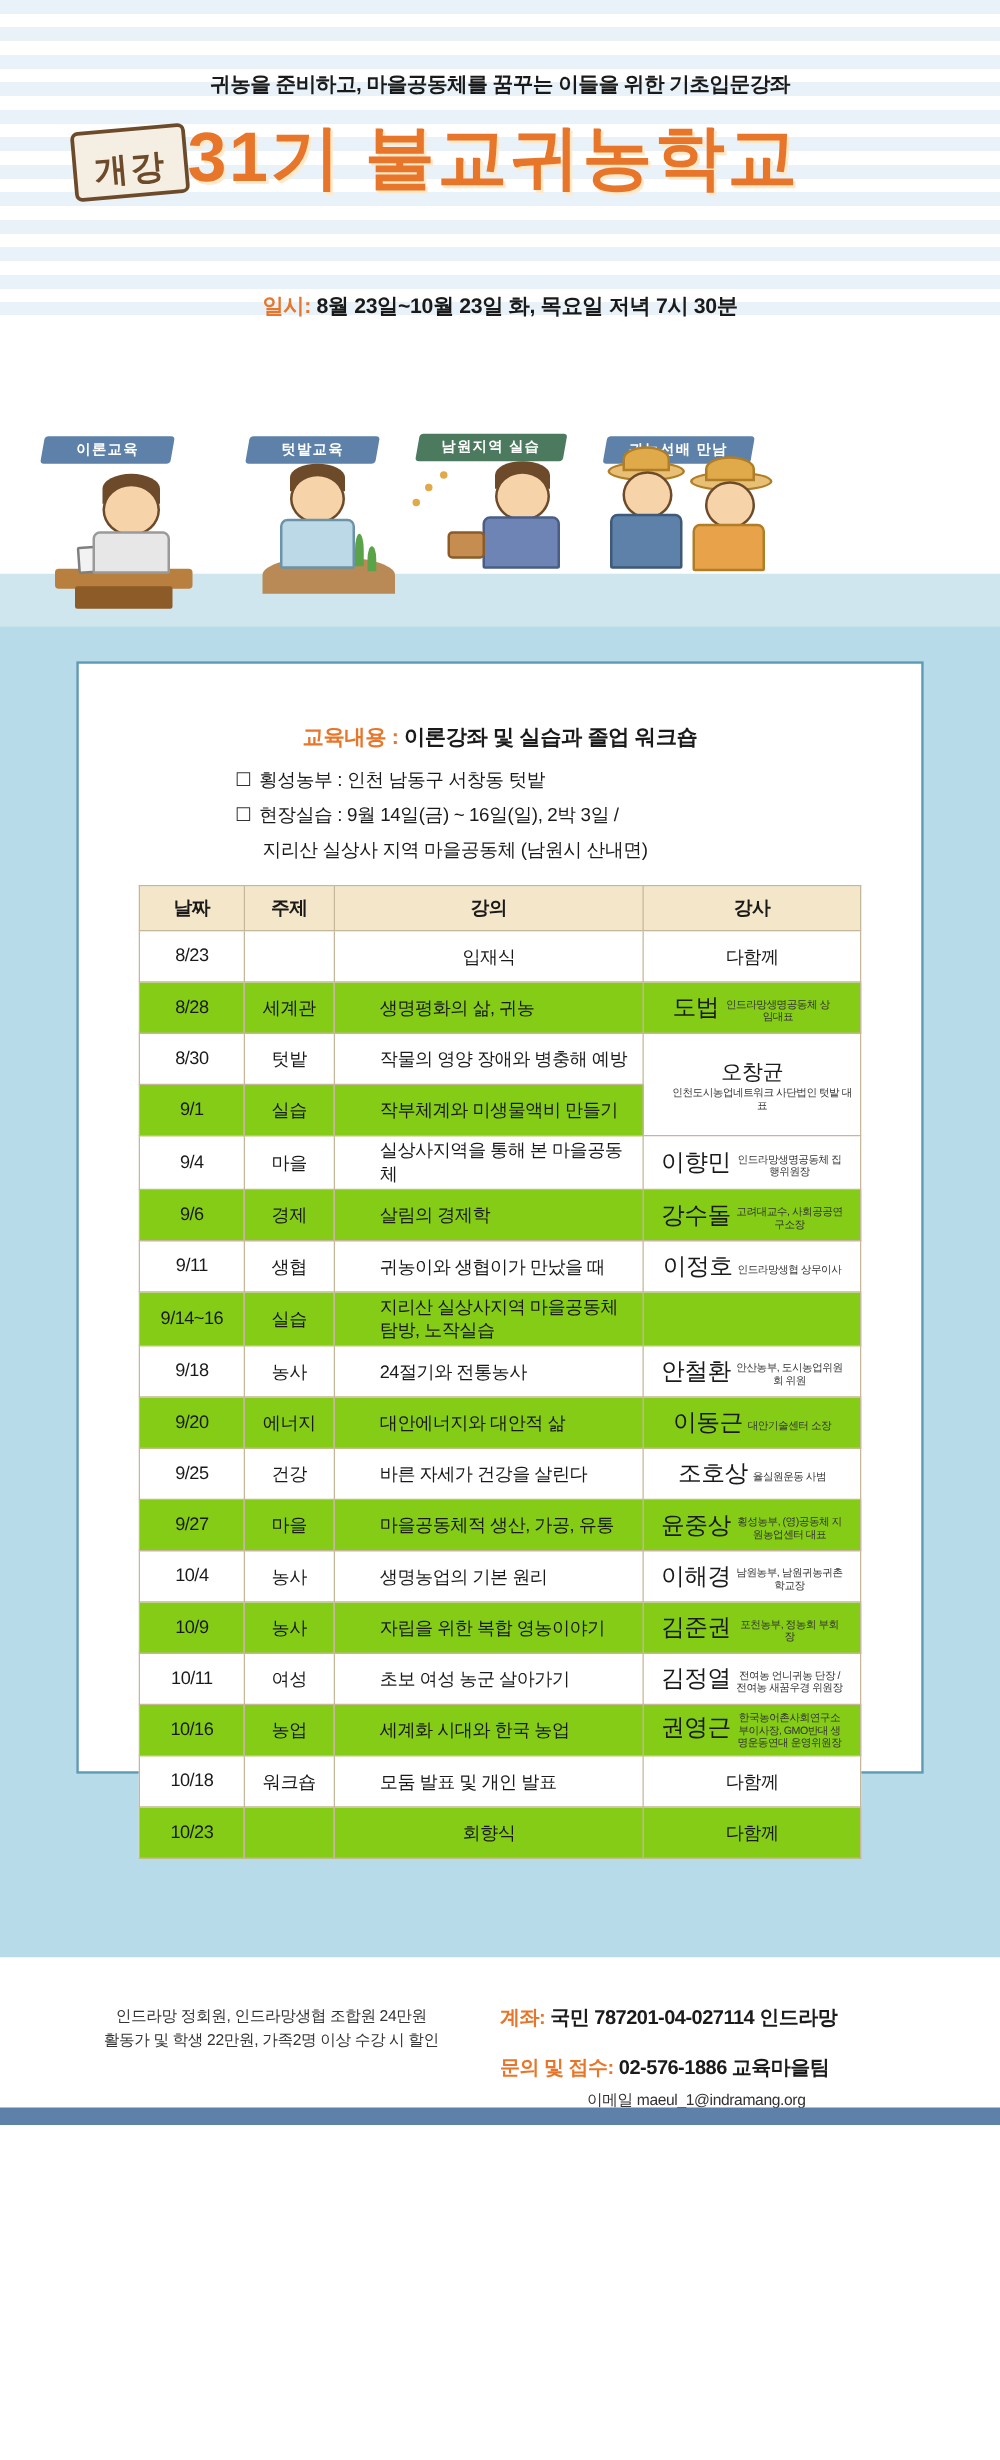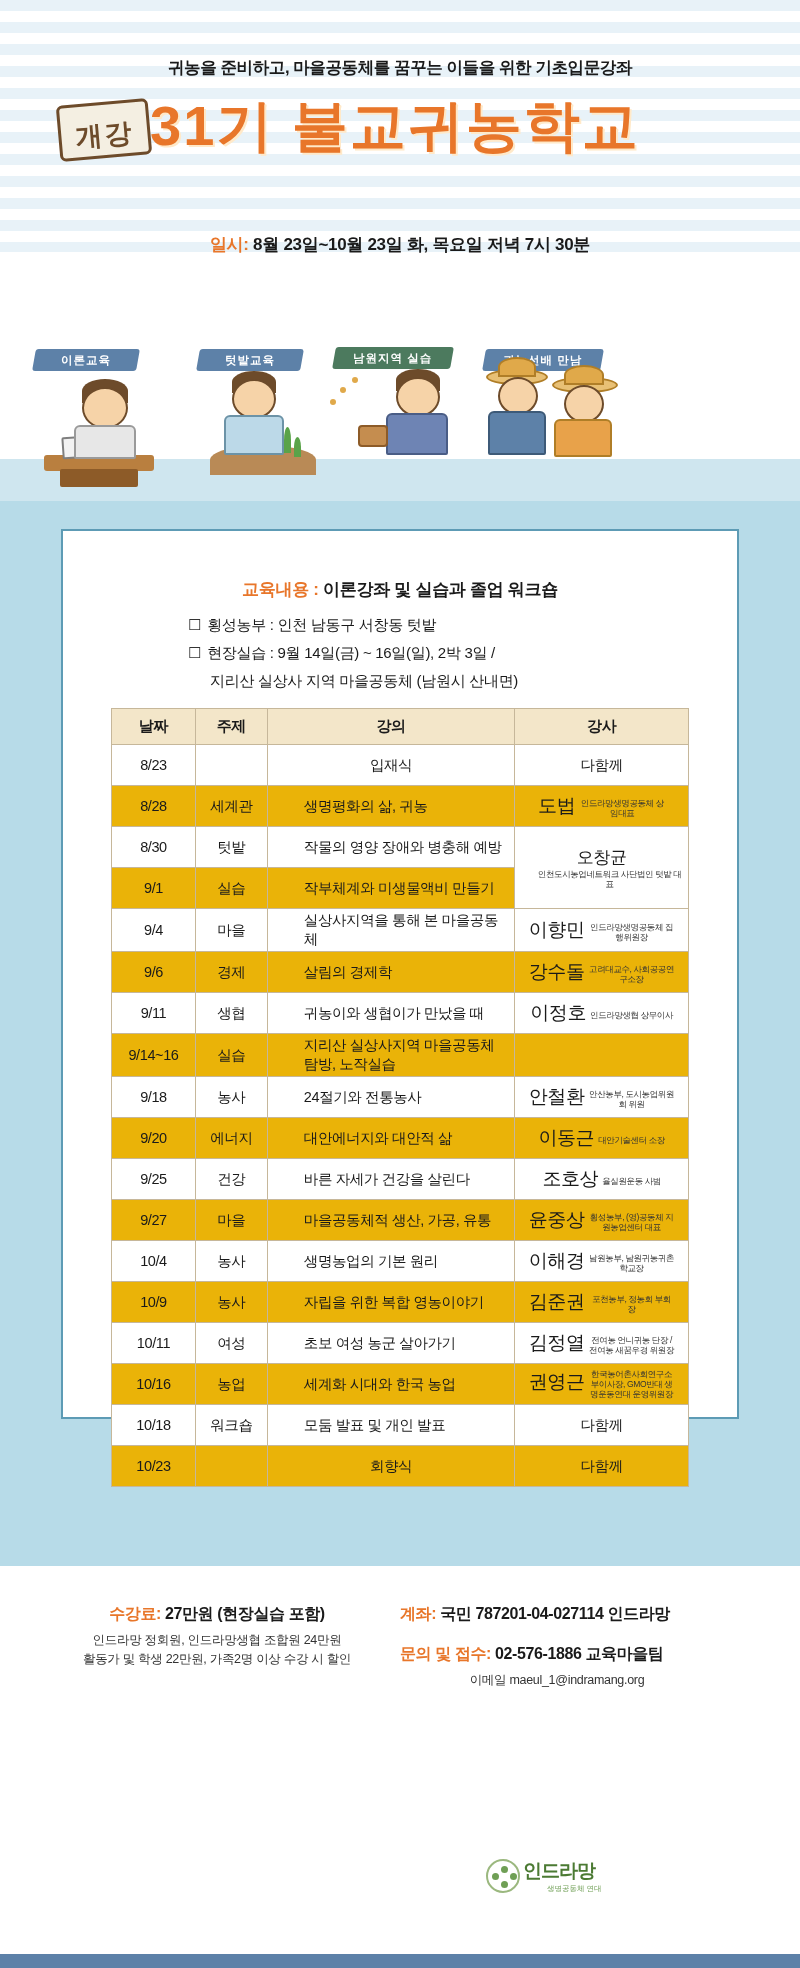--- a/index.html
+++ b/index.html
@@ -5,21 +5,21 @@
   * { box-sizing: border-box; }
   html, body { margin: 0; padding: 0; }
   body {
     width: 800px;
     font-family: "Liberation Sans", sans-serif;
     background: #ffffff;
   }
   .poster {
     position: relative;
     width: 800px;
-    height: 1968px;
+    height: 1700px;
     overflow: hidden;
     background: #ffffff;
   }
 
   
   .top-band {
     position: absolute;
     left: 0; top: 0; width: 800px; height: 252px;
     background:
       repeating-linear-gradient(180deg,
@@ -207,21 +207,21 @@
   table.sched th {
     background: #f3e6c9;
     font-weight: bold;
     height: 36px;
     font-size: 15px;
   }
   table.sched td.date { width: 84px; }
   table.sched td.topic { width: 72px; }
   table.sched td.lecture { width: 248px; text-align: left; padding-left: 36px; }
   table.sched td.teacher { width: 174px; }
-  table.sched tr.alt td { background: #eab308; }
+  table.sched tr.alt td { background: #84cc16; }
   .tname { font-size: 19px; }
   .tdesc {
     display: inline-block;
     font-size: 8.5px;
     color: #333;
     line-height: 1.18;
     text-align: center;
     vertical-align: middle;
     margin-left: 4px;
     max-width: 86px;
@@ -511,23 +511,20 @@
         <td class="topic"></td>
         <td class="lecture center-lec">회향식</td>
         <td class="teacher">다함께</td>
       </tr>
     </tbody>
   </table>
 
   <div class="footer-band"></div>
 
   <div class="ft-left">
-    <div class="ft-title ft-center">
-      <span>수강료:</span><span class="black"> 27만원 (현장실습 포함)</span>
-    </div>
     <div class="ft-sub ft-center">인드라망 정회원, 인드라망생협 조합원 24만원</div>
     <div class="ft-sub ft-center">활동가 및 학생 22만원, 가족2명 이상 수강 시 할인</div>
   </div>
 
   <div class="ft-right">
     <div class="ft-title">
       <span>계좌:</span><span class="black"> 국민 787201-04-027114 인드라망</span>
     </div>
     <div class="ft-gap"></div>
     <div class="ft-title">

